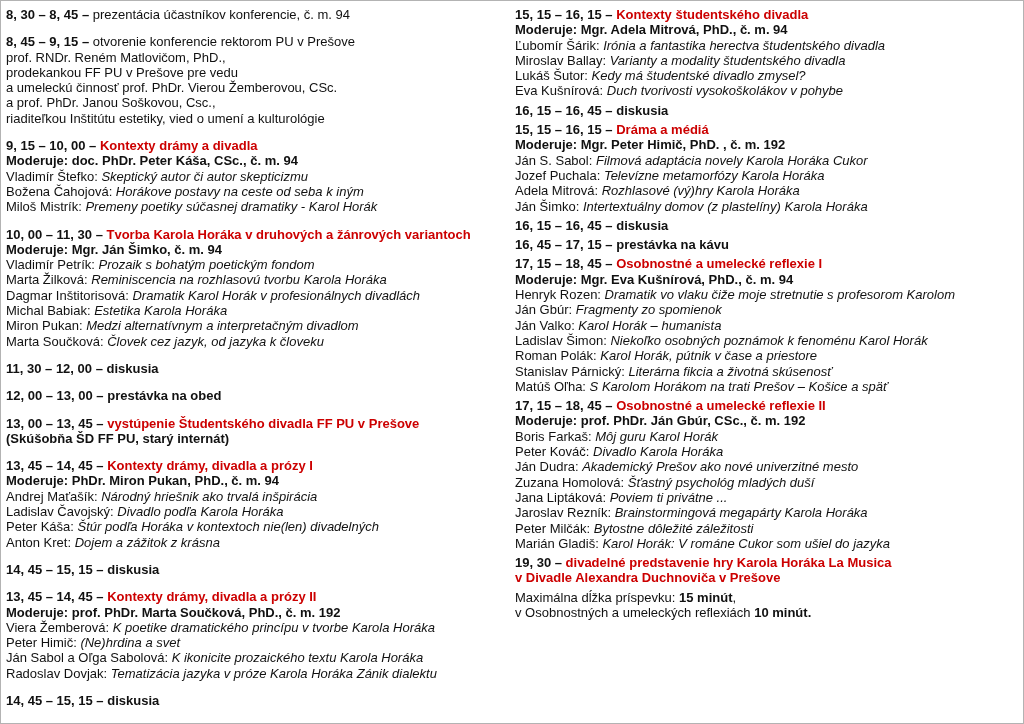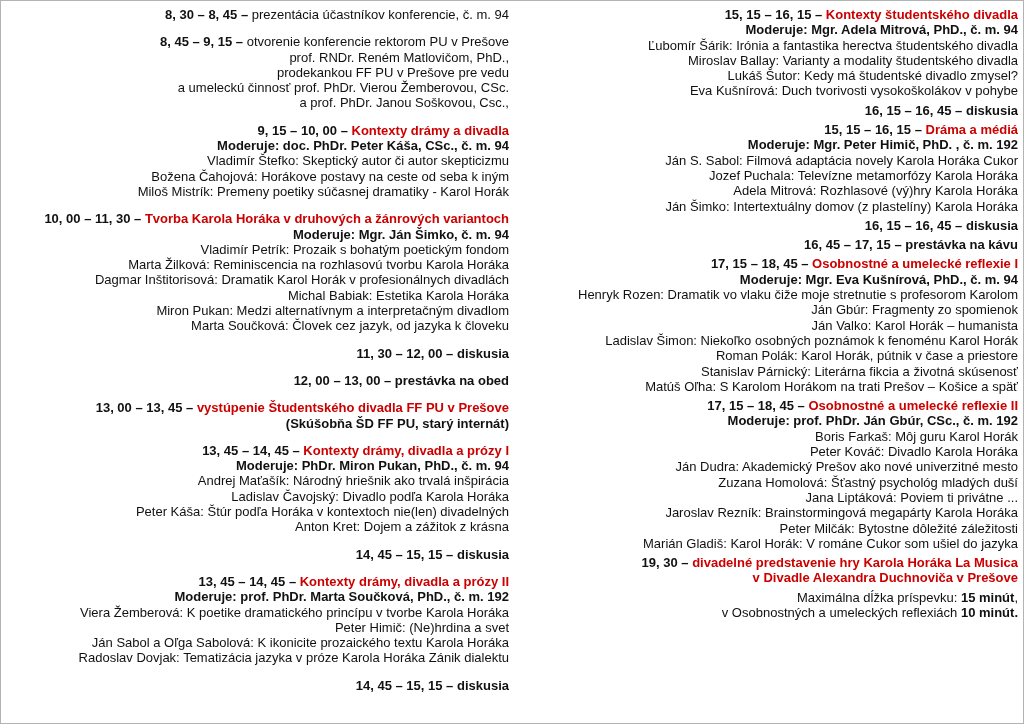--- a/index.html
+++ b/index.html
@@ -20,48 +20,49 @@
     box-sizing:border-box;
     width:100%;height:100%;
     padding:6px 2px 0 2px;
     display:flex;
     flex-direction:row;
   }
   .col{
     width:50%;
     box-sizing:border-box;
     padding:0 3px;
-    text-align:right;
+    text-align:left;
   }
   .line{
     line-height:15.3px;
     white-space:nowrap;
   }
   .col-left .block + .block{margin-top:12px;}
   .col-right .block + .block{margin-top:4px;}
   .seg-b{font-weight:bold;}
   .seg-r{font-weight:bold;color:var(--accent-red,#cc0000);}
-  .seg-i{}
+  .seg-i{font-style:italic;}
   .seg-n{}
 </style>
 </head>
 <body>
 
 <div class="page-frame">
   <div class="frame-inner">
     <div class="col col-left">
         <div class="block">
           <div class="line"><span class="seg-b">8, 30 – 8, 45  – </span><span class="seg-n">prezentácia účastníkov konferencie, č. m. 94</span></div>
         </div>
         <div class="block">
           <div class="line"><span class="seg-b">8, 45 – 9, 15  – </span><span class="seg-n">otvorenie konferencie rektorom PU v Prešove</span></div>
           <div class="line"><span class="seg-n">prof. RNDr. Reném Matlovičom, PhD.,</span></div>
           <div class="line"><span class="seg-n">prodekankou FF PU v Prešove pre vedu</span></div>
           <div class="line"><span class="seg-n">a umeleckú činnosť prof. PhDr. Vierou Žemberovou, CSc.</span></div>
           <div class="line"><span class="seg-n">a prof. PhDr. Janou Soškovou, Csc.,</span></div>
+          <div class="line"><span class="seg-n">riaditeľkou Inštitútu estetiky, vied o umení a kulturológie</span></div>
         </div>
         <div class="block">
           <div class="line"><span class="seg-b">9, 15 – 10, 00 – </span><span class="seg-r">Kontexty drámy a divadla</span></div>
           <div class="line"><span class="seg-b">Moderuje:  doc. PhDr. Peter Káša, CSc., č. m. 94</span></div>
           <div class="line"><span class="seg-n">Vladimír Štefko: </span><span class="seg-i">Skeptický autor či autor skepticizmu</span></div>
           <div class="line"><span class="seg-n">Božena Čahojová: </span><span class="seg-i">Horákove postavy na ceste od seba k iným</span></div>
           <div class="line"><span class="seg-n">Miloš Mistrík: </span><span class="seg-i">Premeny poetiky súčasnej dramatiky  - Karol Horák</span></div>
         </div>
         <div class="block">
           <div class="line"><span class="seg-b">10, 00 – 11, 30 – </span><span class="seg-r">Tvorba Karola Horáka v druhových a žánrových variantoch</span></div>

